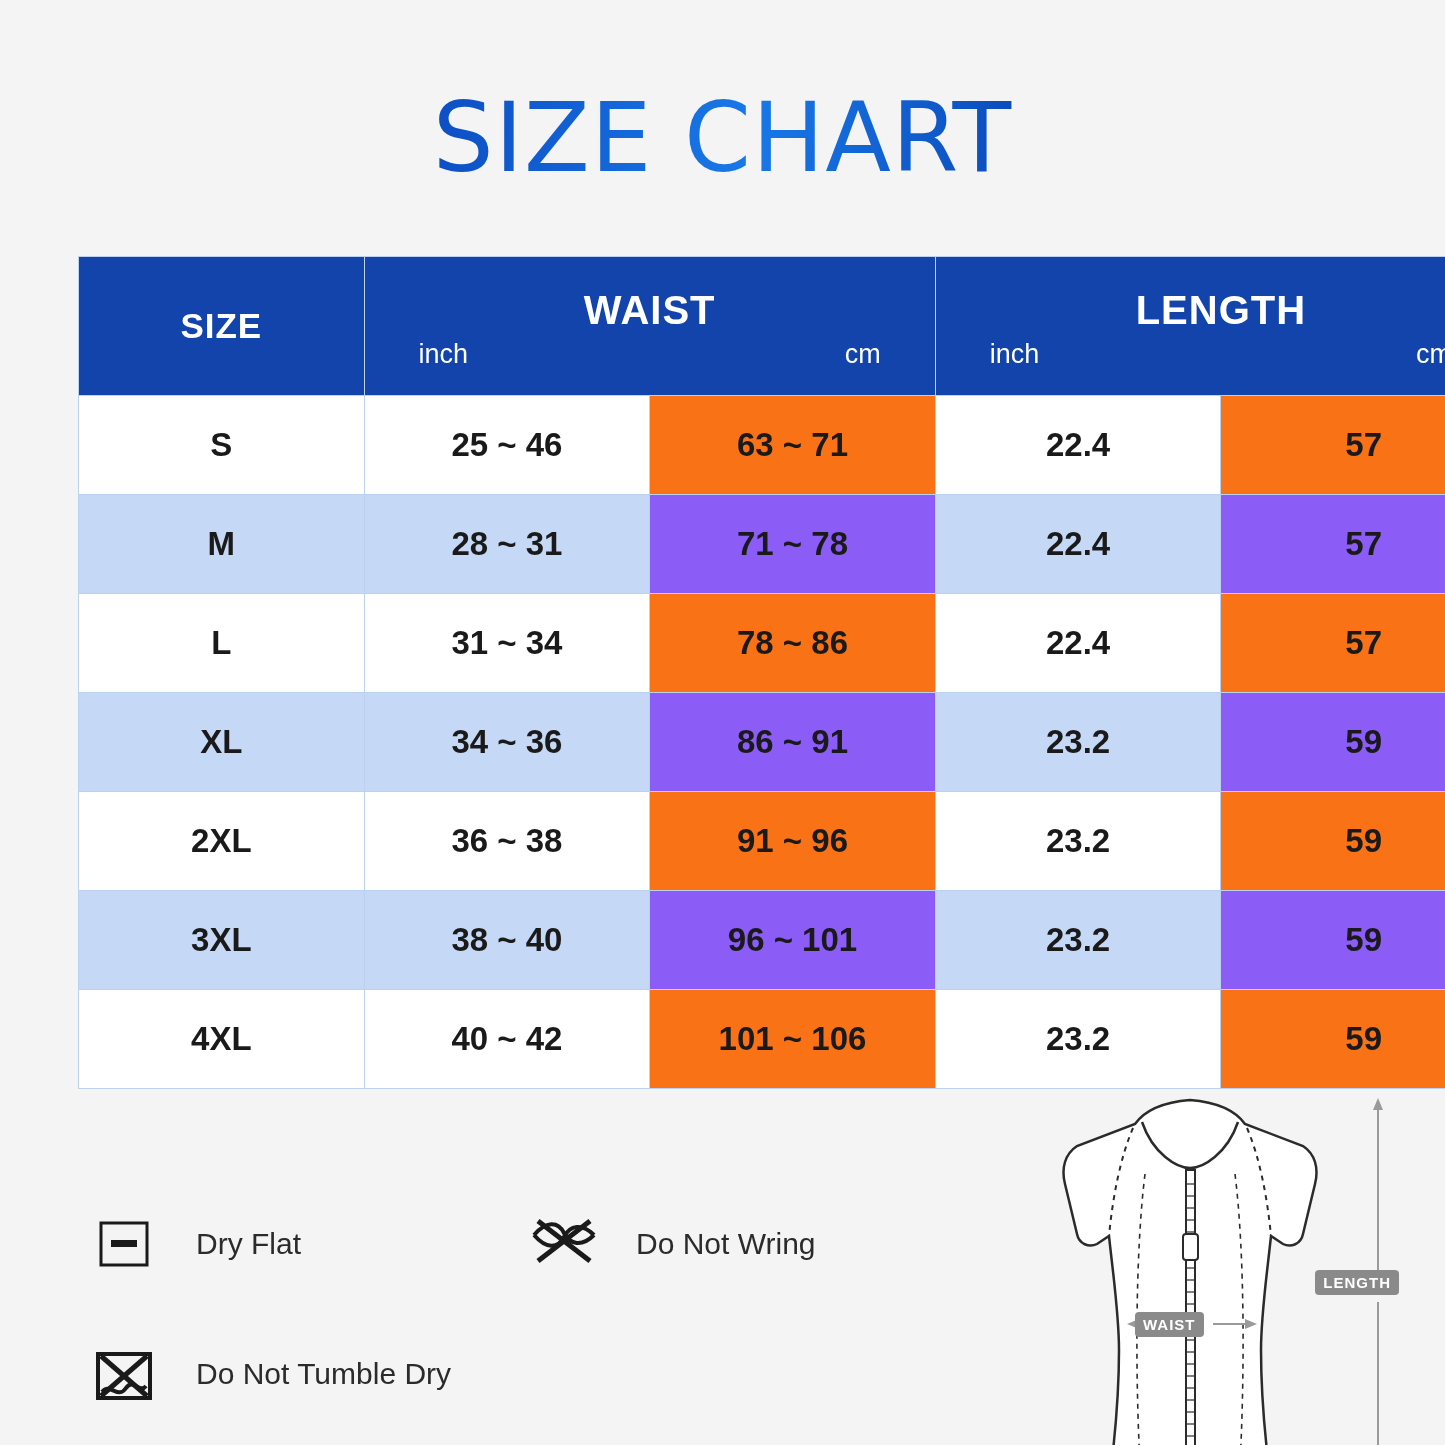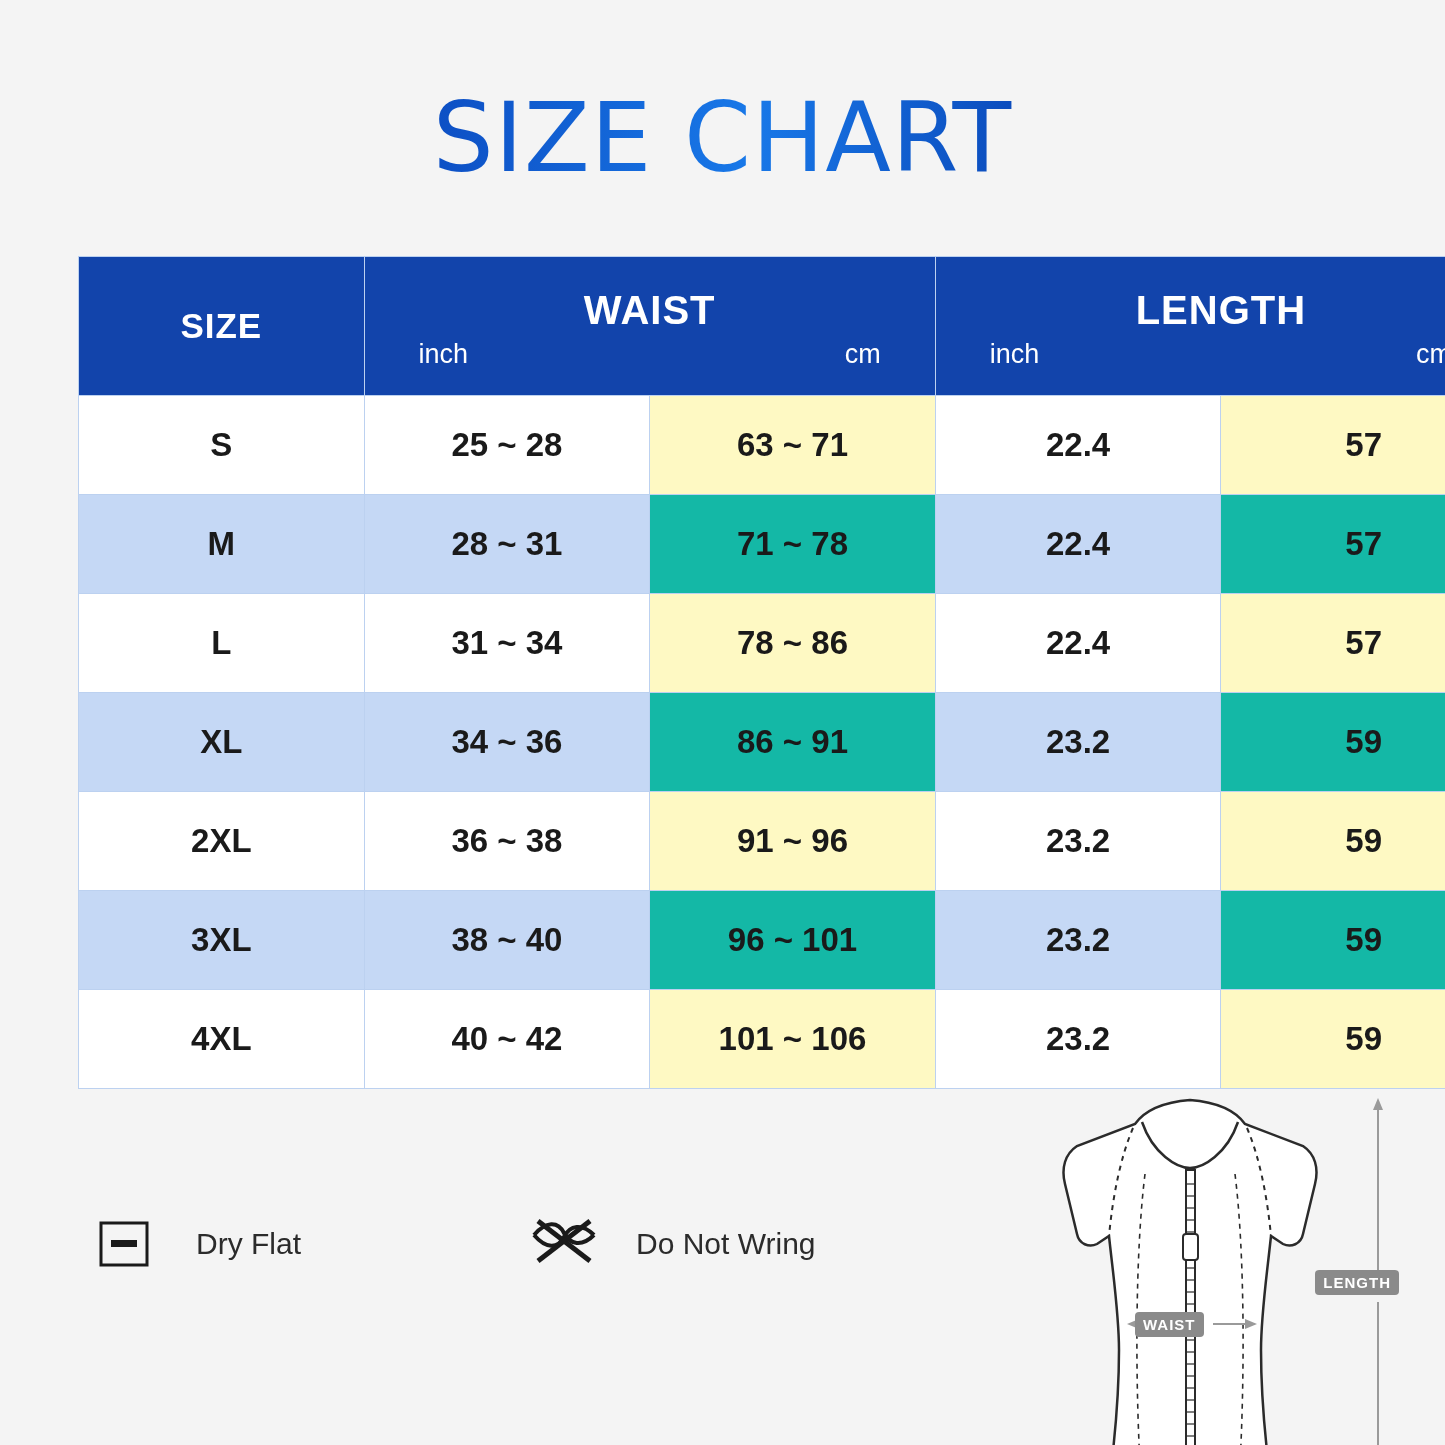--- a/index.html
+++ b/index.html
@@ -79,22 +79,22 @@
   }
   tbody td {
     text-align: center;
     font-size: 33px;
     font-weight: bold;
     color: #1a1a1a;
     height: 96px;
   }
   tbody tr.odd td { background: #ffffff; }
   tbody tr.even td { background: #c5d8f5; }
-  tbody tr.even td.fade2 { background: #14b8a6; }
-  tbody tr.odd td.fade2 { background: #fef9c3; }
+  tbody tr.even td.fade2 { background: #8b5cf6; }
+  tbody tr.odd td.fade2 { background: #f97316; }
 
   
   .care {
     position: absolute;
     left: 78px;
     top: 1115px;
     width: 880px;
   }
   .care-row {
     display: flex;
@@ -176,21 +176,21 @@
             <div class="grp-units">
               <span>inch</span>
               <span>cm</span>
             </div>
           </th>
         </tr>
       </thead>
       <tbody>
         <tr class="odd">
           <td>S</td>
-          <td>25 ~ 28</td>
+          <td>25 ~ 46</td>
           <td class="fade2">63 ~ 71</td>
           <td>22.4</td>
           <td class="fade2">57</td>
         </tr>
         <tr class="even">
           <td>M</td>
           <td>28 ~ 31</td>
           <td class="fade2">71 ~ 78</td>
           <td>22.4</td>
           <td class="fade2">57</td>
@@ -251,20 +251,31 @@
             <path d="M10 26 C22 12, 34 12, 40 24 C46 36, 58 38, 70 26" fill="none" stroke="#1a1a1a" stroke-width="4"></path>
             <path d="M10 26 C22 40, 34 40, 40 28 C46 16, 58 14, 70 26" fill="none" stroke="#1a1a1a" stroke-width="4"></path>
             <path d="M14 12 L66 52" stroke="#1a1a1a" stroke-width="5"></path>
             <path d="M66 12 L14 52" stroke="#1a1a1a" stroke-width="5"></path>
           </svg>
         </span>
         <span class="care-label">Do Not Wring</span>
       </div>
     </div>
     <div class="care-row">
+      <div class="care-item">
+        <span class="care-icon">
+          <svg width="72" height="72" viewBox="0 0 72 72">
+            <rect x="10" y="16" width="52" height="44" fill="none" stroke="#1a1a1a" stroke-width="4"></rect>
+            <path d="M14 54 C22 44, 30 62, 38 50 C45 40, 52 56, 58 48" fill="none" stroke="#1a1a1a" stroke-width="4"></path>
+            <path d="M13 18 L59 58" stroke="#1a1a1a" stroke-width="5"></path>
+            <path d="M59 18 L13 58" stroke="#1a1a1a" stroke-width="5"></path>
+          </svg>
+        </span>
+        <span class="care-label">Do Not Tumble Dry</span>
+      </div>
     </div>
   </div>
 
 
   <div class="garment">
     <svg width="420" height="410" viewBox="0 0 420 410">
 
       <path d="M150 40 C160 26, 180 18, 205 16 C230 18, 250 26, 260 40
                L318 62 C330 70, 334 84, 330 100 L318 150 C316 160, 306 164, 298 160 L286 152
                C282 190, 276 230, 276 266 C276 320, 282 370, 286 400

